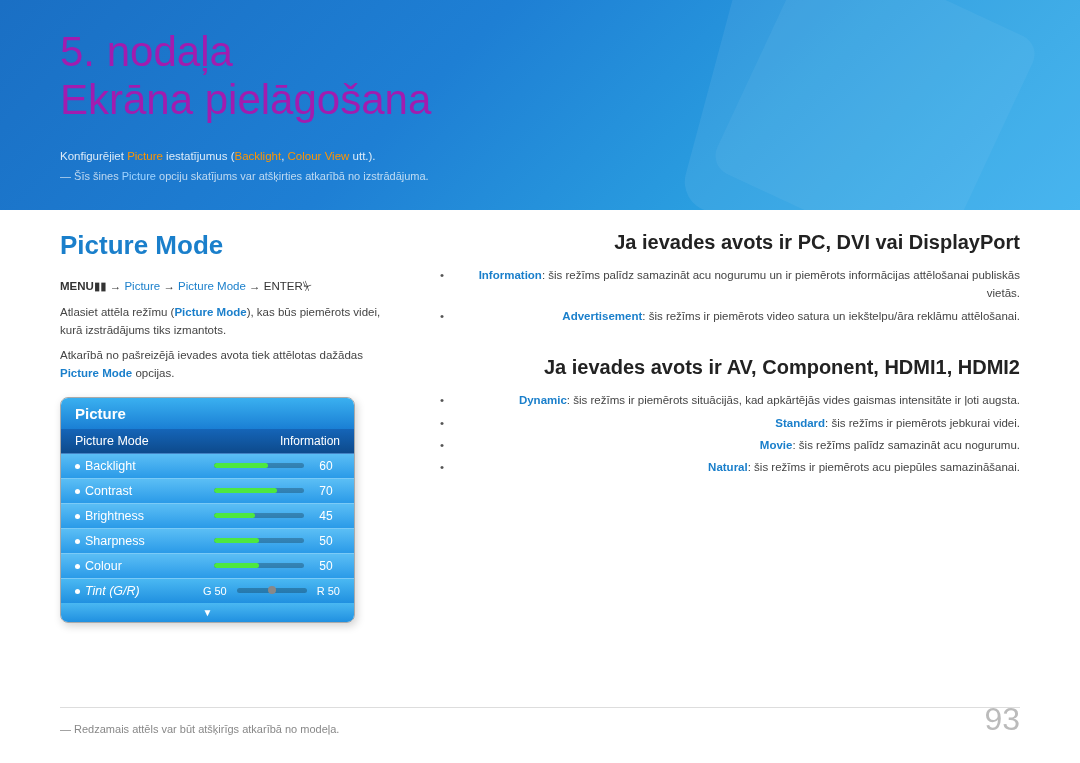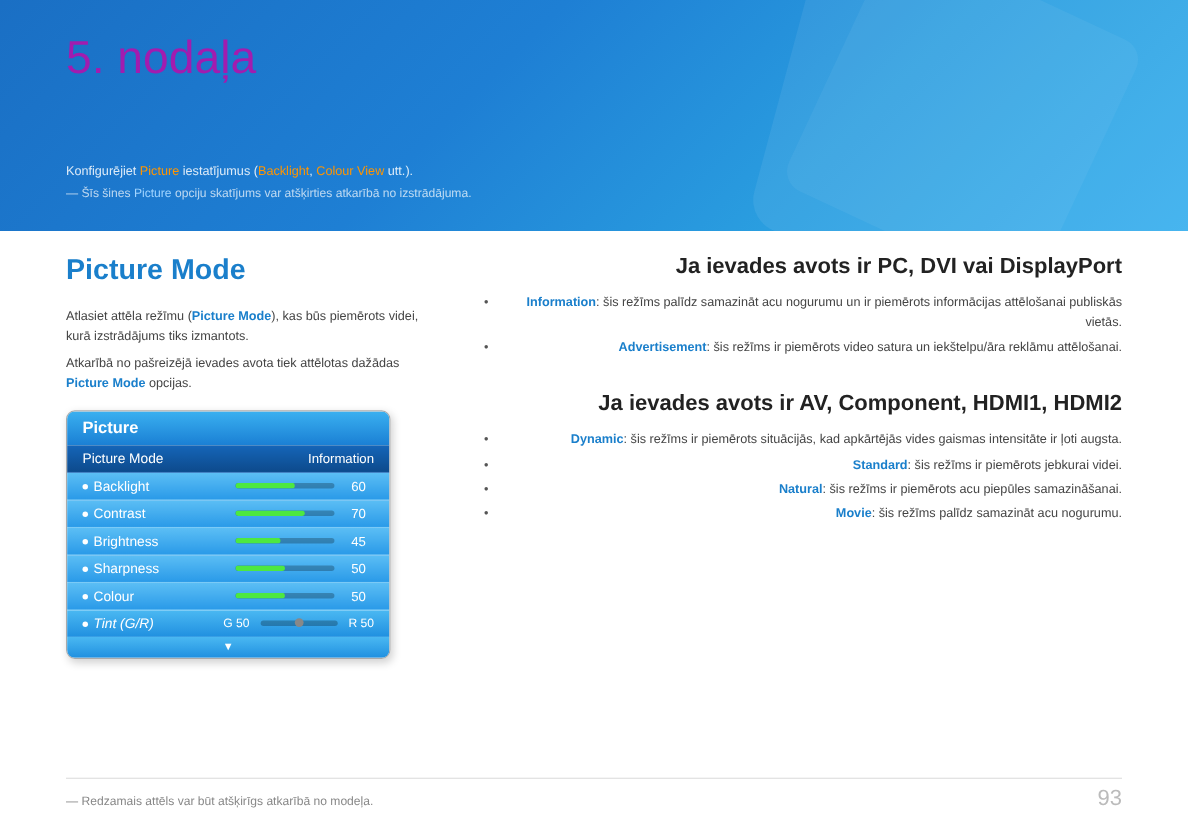--- a/index.html
+++ b/index.html
@@ -250,54 +250,58 @@
       position: absolute;
       bottom: 28px; left: 60px;
       font-size: 11px;
       color: #888;
     }
 
     
     .page-number {
       position: absolute;
       bottom: 25px; right: 60px;
-      font-size: 20px;
+      font-size: 32px;
       color: #bbb;
       font-weight: 300;
     }
 
     
     .divider-line {
       position: absolute;
       bottom: 55px; left: 60px; right: 60px;
       height: 1px;
       background: #ddd;
     }
   </style>
 </head>
 <body>
 
 <div class="header-area"></div>
 <div class="header-title">
   <h1>
     <span>5. nodaļa</span><br>
+    <span>Ekrāna pielāgošana</span>
   </h1>
 </div>
 <div class="header-subtitle">
   <span>Konfigurējiet </span><span class="orange">Picture</span><span> iestatījumus (</span><span class="orange">Backlight</span><span>, </span><span class="orange">Colour View</span><span> utt.).</span>
 </div>
 <div class="header-note">
   <span>— Šīs šines </span><span class="blue-text">Picture</span><span> opciju skatījums var atšķirties atkarībā no izstrādājuma.</span>
 </div>
 
 <div class="content">
 
   <div class="left-col">
     <div class="section-title">Picture Mode</div>
 
+    <div class="menu-path">
+      <strong>MENU</strong>▮▮ → <span class="blue">Picture</span> → <span class="blue">Picture Mode</span> → ENTER⏧
+    </div>
 
     <p class="desc-text">
       Atlasiet attēla režīmu (<span class="blue">Picture Mode</span>), kas būs piemērots videi, kurā izstrādājums tiks izmantots.
     </p>
     <p class="desc-text">
       Atkarībā no pašreizējā ievades avota tiek attēlotas dažādas <span class="blue">Picture Mode</span> opcijas.
     </p>
 
     <div class="picture-ui">
       <div class="picture-header">Picture</div>
@@ -377,24 +381,24 @@
     <div class="right-section">
       <div class="right-heading">Ja ievades avots ir AV, Component, HDMI1, HDMI2</div>
       <ul class="bullet-list">
         <li>
           <span class="term-blue">Dynamic</span><span>: šis režīms ir piemērots situācijās, kad apkārtējās vides gaismas intensitāte ir ļoti augsta.</span>
         </li>
         <li>
           <span class="term-blue">Standard</span><span>: šis režīms ir piemērots jebkurai videi.</span>
         </li>
         <li>
+          <span class="term-blue">Movie</span><span>: šis režīms palīdz samazināt acu nogurumu.</span>
+        </li>
+        <li>
           <span class="term-blue">Natural</span><span>: šis režīms ir piemērots acu piepūles samazināšanai.</span>
-        </li>
-        <li>
-          <span class="term-blue">Movie</span><span>: šis režīms palīdz samazināt acu nogurumu.</span>
         </li>
       </ul>
     </div>
 
   </div>
 </div>
 
 <div class="divider-line"></div>
 
 <div class="footer-note">— Redzamais attēls var būt atšķirīgs atkarībā no modeļa.</div>

